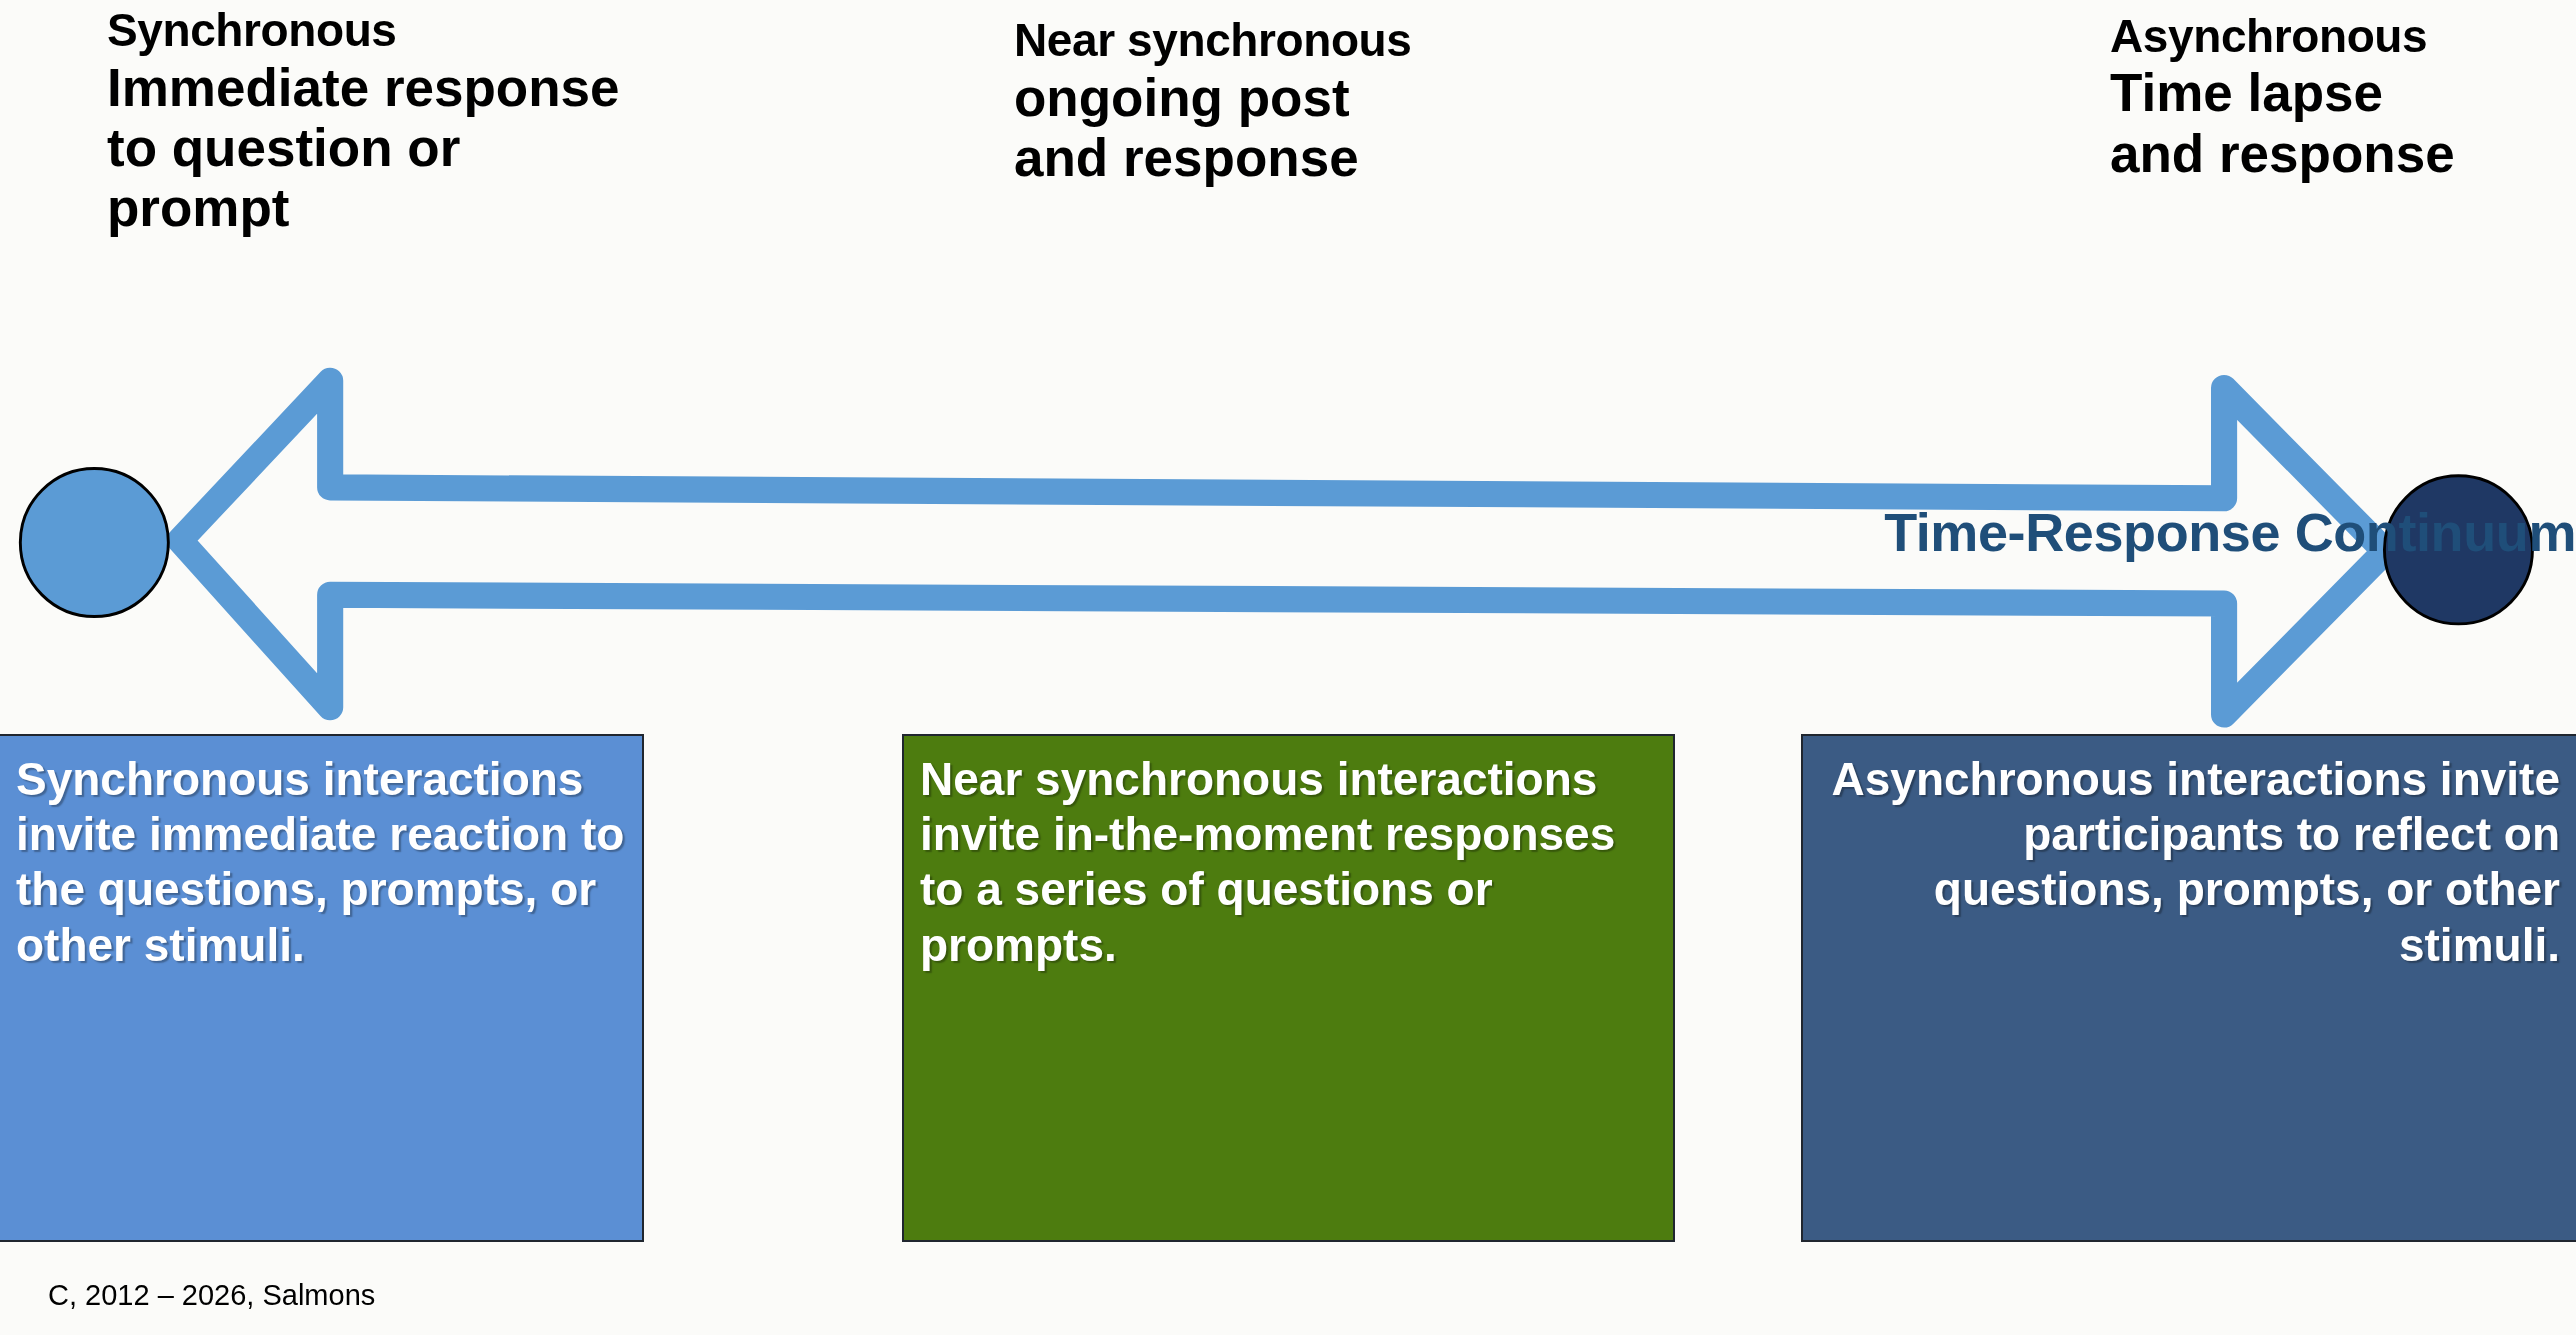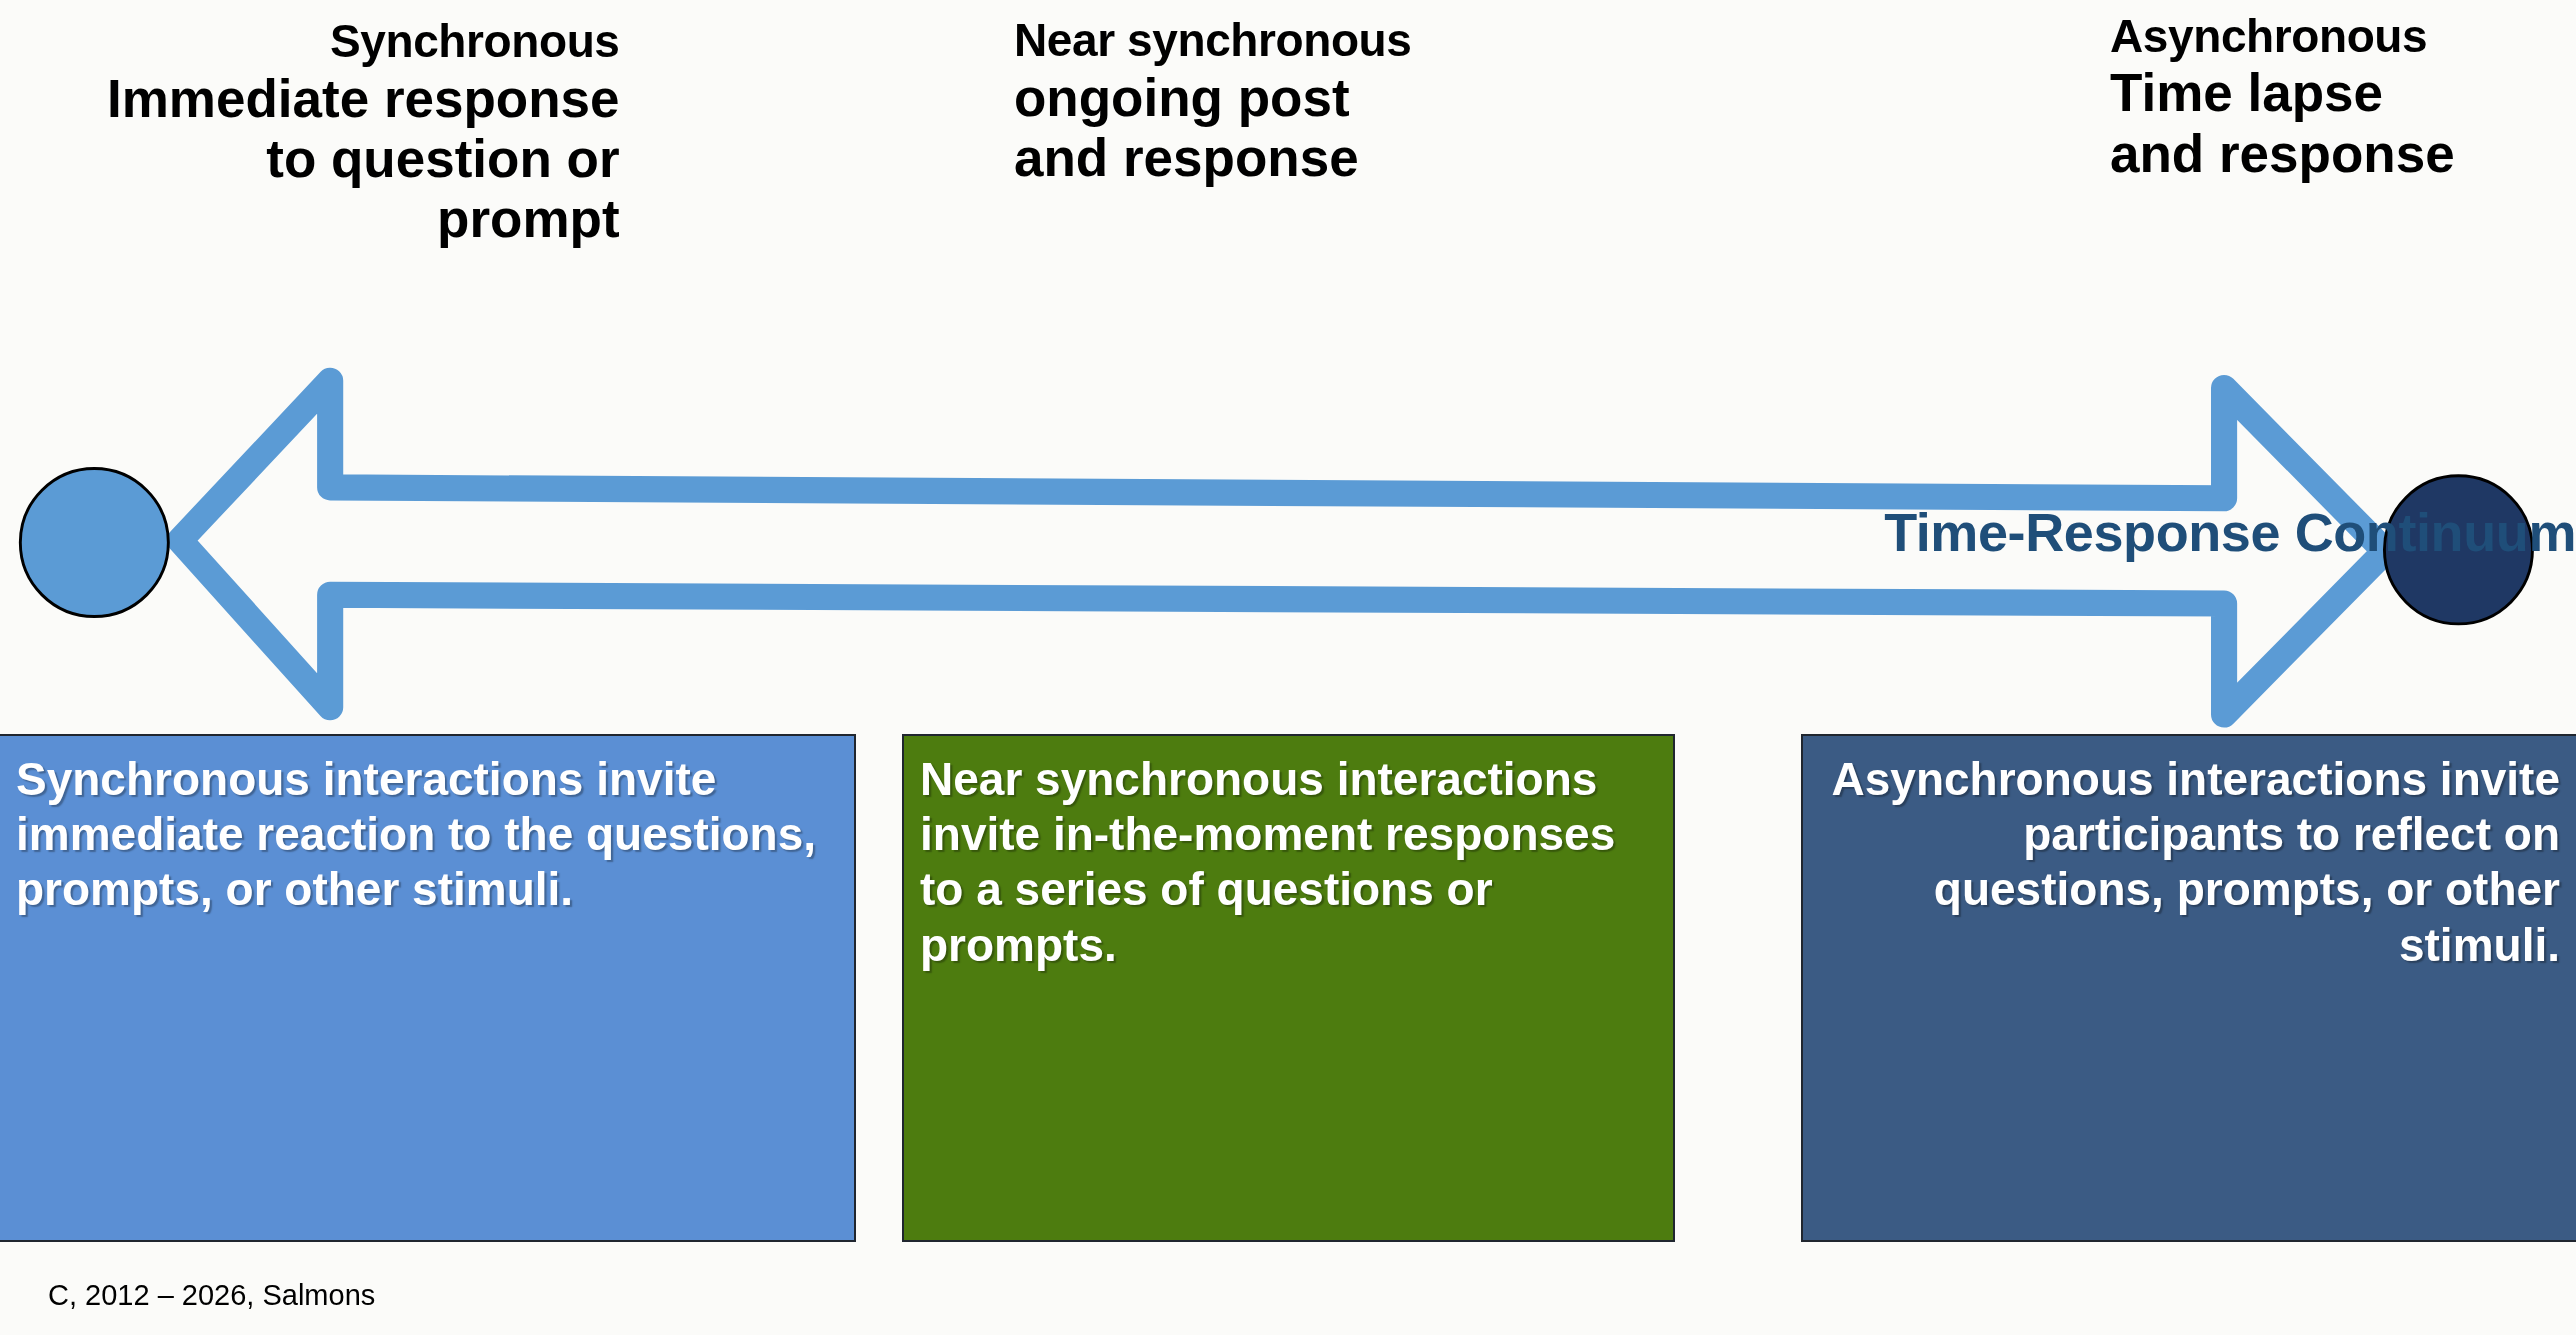--- a/index.html
+++ b/index.html
@@ -29,21 +29,21 @@
     white-space: nowrap;
     margin-bottom: 2.9px;
   }
   .col-head .line {
     font-weight: bold;
     font-size: 53px;
     line-height: 1.14;
     white-space: nowrap;
   }
 
-  #head-sync  { left: 107px;  top: 17px; text-align: right; }
+  #head-sync  { left: 107px;  top: 6px; }
   #head-near  { left: 1014px; top: 16px; }
   #head-async { left: 2110px; top: 11.6px; }
 
   
   #arrow-svg {
     position: absolute;
     left: 0;
     top: 319px;
     width: 2576px;
     height: 421px;
@@ -69,21 +69,21 @@
     height: 508px;
     box-sizing: border-box;
     border: 2.2px solid #20262F;
     color: #FFFFFF;
     font-weight: bold;
     font-size: 46px;
     line-height: 1.20;
     padding: 16px 16px 0 16px;
     text-shadow: 2.2px 2.2px 1.5px rgba(0,0,0,0.30);
   }
-  #box-sync  { left: 0px;    width: 856px; background: #5B8FD4; text-align: left;
+  #box-sync  { left: 0px;    width: 644px; background: #5B8FD4; text-align: left;
                border-left: none; }
   #box-near  { left: 902px; width: 773px; background: #4d7c0f; text-align: left; }
   #box-async { left: 1801px; width: 775px; background: #3B5B84; text-align: right;
                border-right: none; }
 
   
   #footer {
     position: absolute;
     left: 48px;
     top: 1279px;

